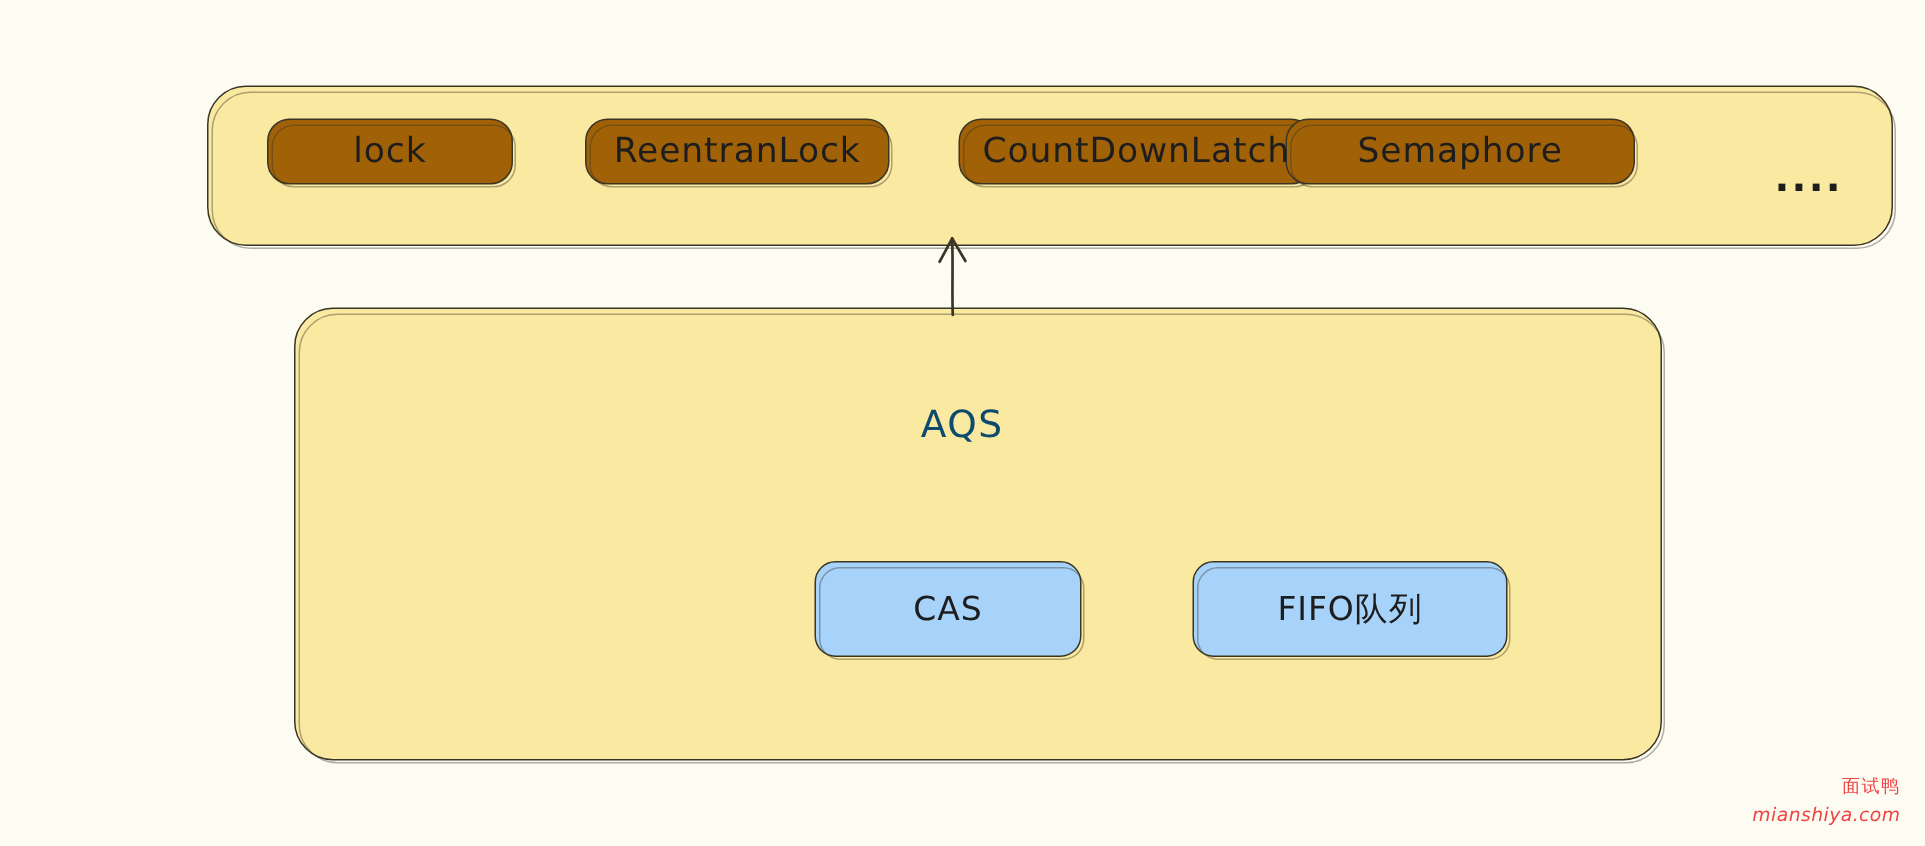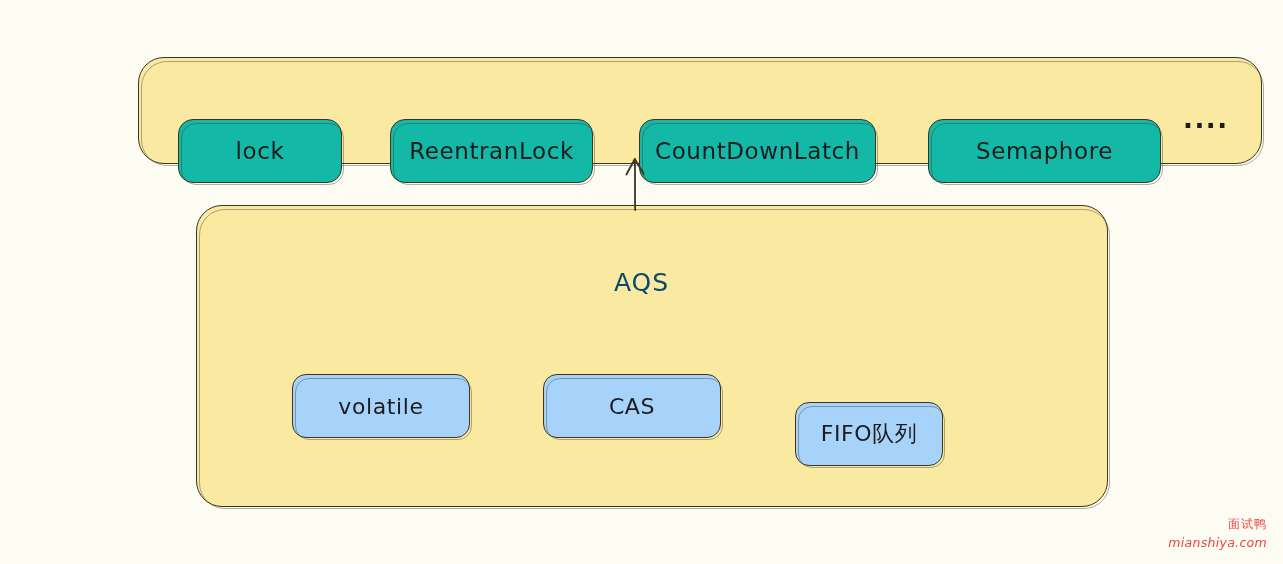--- a/index.html
+++ b/index.html
@@ -59,32 +59,31 @@
   #top-container {
     left: 138px;
     top: 57px;
     width: 1124px;
     height: 107px;
     background: #fae9a0;
     border-radius: 26px;
   }
 
   .top-item {
-    background: #14b8a6;
+    background: #a16207;
     border-radius: 15px;
-    height: 64px;
+    height: 44px;
     top: 79px;
-    margin-top: 40px;
   }
   .top-item .label { font-size: 23px; }
 
   #item-lock          { left: 178px;  width: 164px; }
   #item-reentranlock  { left: 390px;  width: 203px; }
   #item-countdownlatch{ left: 639px;  width: 237px; }
-  #item-semaphore     { left: 928px;  width: 233px; border-radius: 15px; }
+  #item-semaphore     { left: 857px;  width: 233px; border-radius: 15px; }
 
   #top-ellipsis {
     position: absolute;
     left: 1183px;
     top: 106px;
     font-size: 26px;
     letter-spacing: 1.5px;
     color: #1d1d1d;
     font-weight: 700;
     line-height: 1;
@@ -118,21 +117,21 @@
   .bottom-item {
     background: #a7d3fb;
     border-radius: 14px;
     height: 64px;
     top: 374px;
   }
   .bottom-item .label { font-size: 22px; }
 
   #item-volatile { left: 292px; width: 178px; }
   #item-cas      { left: 543px; width: 178px; }
-  #item-fifo     { left: 795px; width: 148px; margin-top: 28px; }
+  #item-fifo     { left: 795px; width: 210px; }
 
   
   #arrow-up {
     position: absolute;
     left: 614px;
     top: 155px;
     width: 42px;
     height: 56px;
     z-index: 4;
   }
@@ -178,23 +177,20 @@
   <svg id="arrow-up" viewBox="0 0 42 56">
     <path d="M21.2 55 C20.6 40, 21.4 22, 20.8 5" fill="none" stroke="#3b3526" stroke-width="1.8" stroke-linecap="round"></path>
     <path d="M20.8 4 L12.4 19.5" fill="none" stroke="#3b3526" stroke-width="1.8" stroke-linecap="round"></path>
     <path d="M20.8 4 L29.6 19.0" fill="none" stroke="#3b3526" stroke-width="1.8" stroke-linecap="round"></path>
   </svg>
 
   <div class="hd-box" id="bottom-container"></div>
 
   <div id="aqs-title">AQS</div>
 
-  <div class="hd-box bottom-item" id="item-volatile">
-    <span class="label">volatile</span>
-  </div>
 
   <div class="hd-box bottom-item" id="item-cas">
     <span class="label">CAS</span>
   </div>
 
   <div class="hd-box bottom-item" id="item-fifo">
     <span class="label">FIFO队列</span>
   </div>
 
   <div id="watermark">

